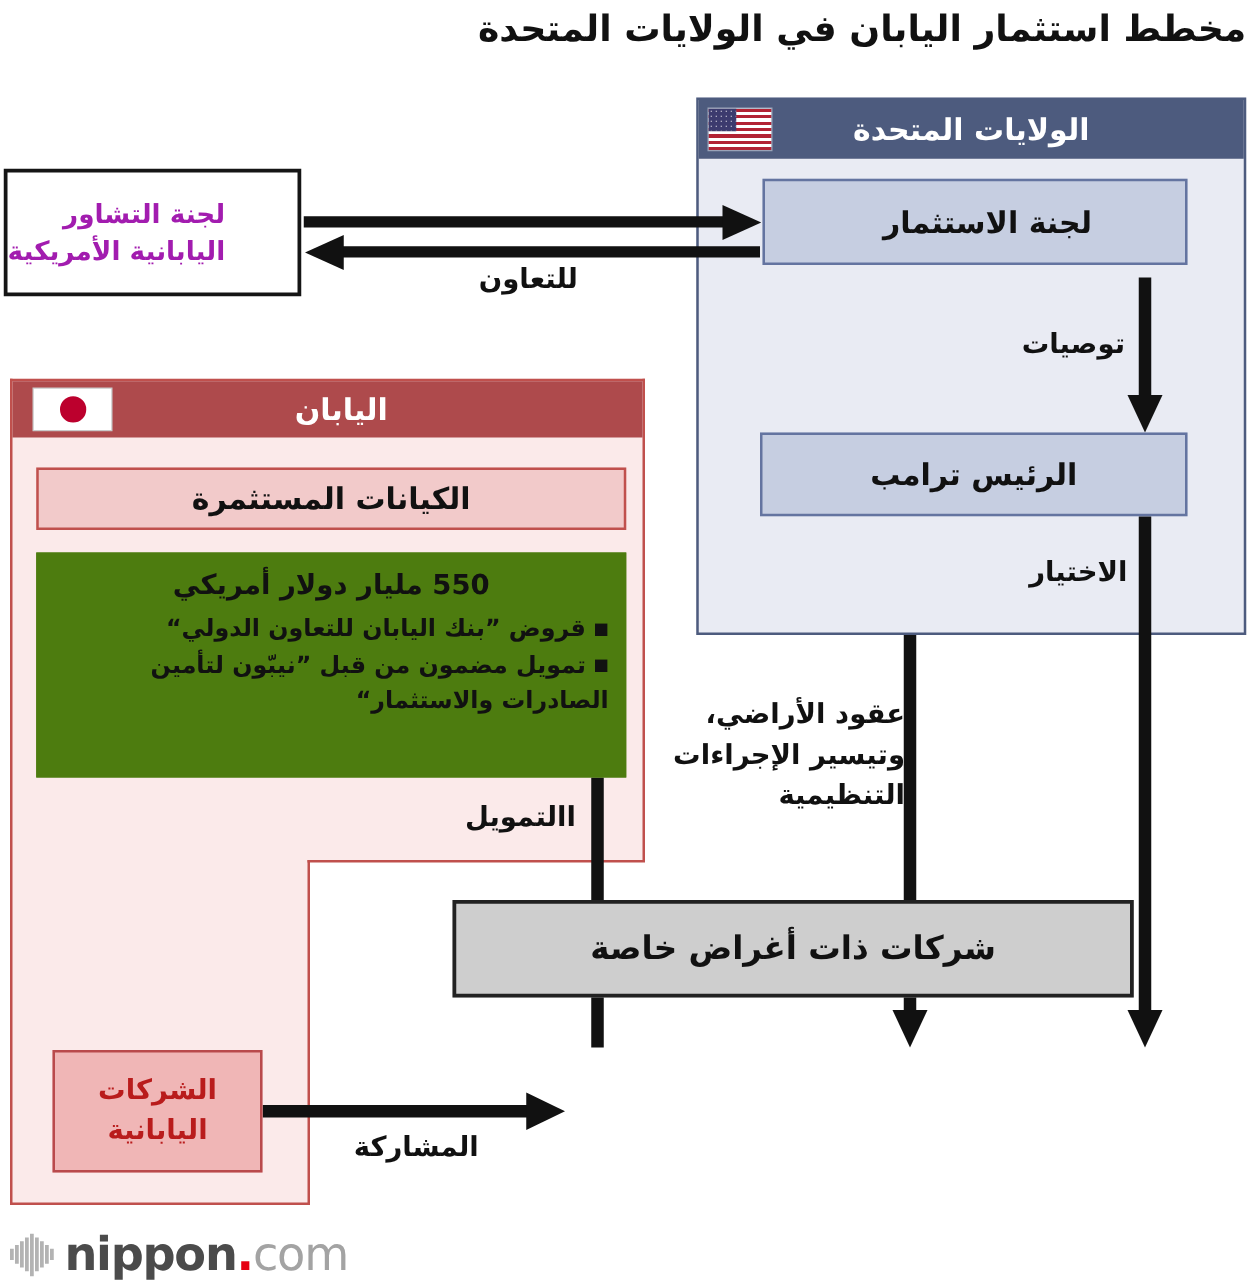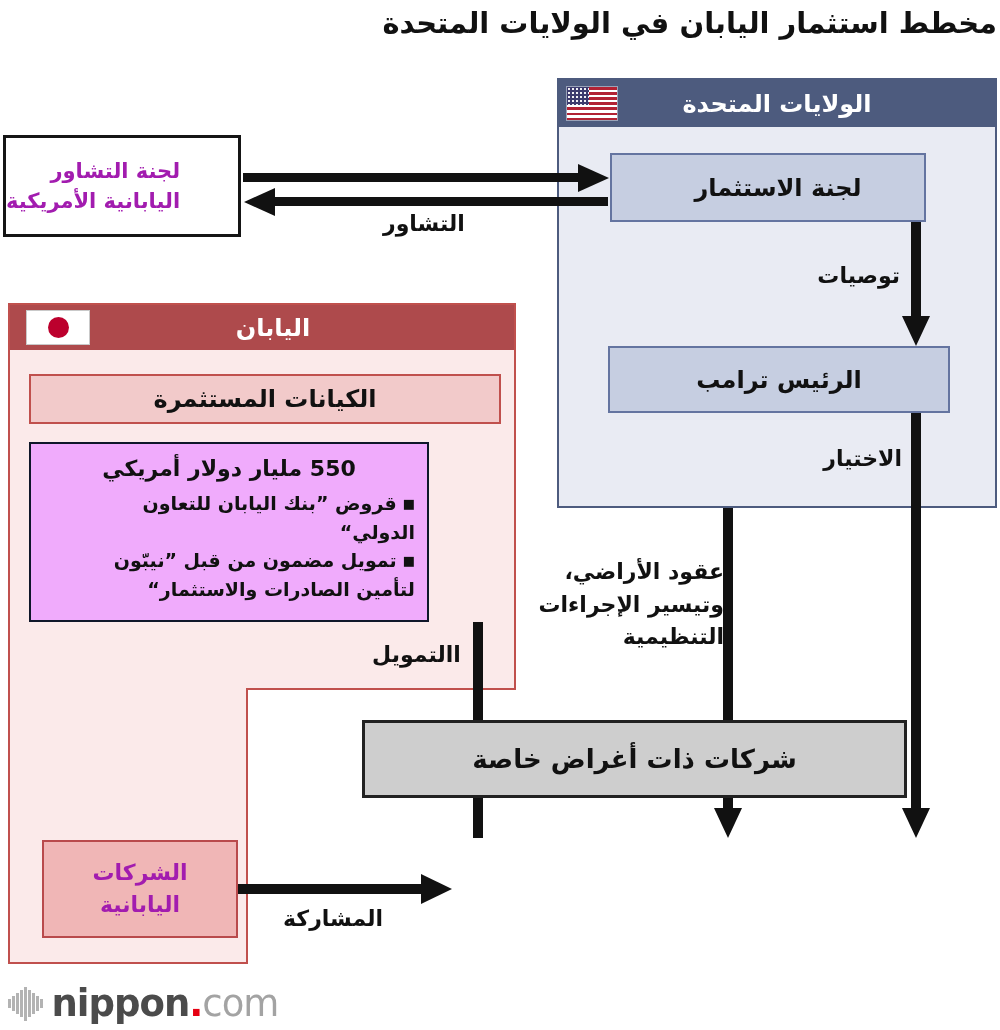--- a/index.html
+++ b/index.html
@@ -16,42 +16,42 @@
   .page-title{top:6px;right:3px;font-size:29px;font-weight:bold;color:#111;direction:rtl;}
 
   
   .us-box{left:557px;top:78px;width:440px;height:430px;background:#e9ebf3;border:2px solid #4d5b7e;box-sizing:border-box;}
   .us-header{left:0;top:0;right:0;height:47px;background:#4d5b7e;display:flex;align-items:center;justify-content:center;color:#fff;font-size:24px;font-weight:bold;}
   .us-flag{left:8px;top:7px;width:50px;height:33px;background:repeating-linear-gradient(to bottom,#b22234 0 2.6px,#ffffff 2.6px 5.1px);box-shadow:0 0 0 1px #9aa3b8;}
   .us-canton{left:0;top:0;width:22px;height:18px;background:#3c3b6e;
     background-image:radial-gradient(#fff 0.7px,transparent 0.8px);background-size:4px 4px;}
 
   .inner-blue{background:#c6cee1;border:2px solid #6474a0;box-sizing:border-box;display:flex;align-items:center;justify-content:center;font-size:24px;font-weight:bold;color:#111;}
-  .committee-box{left:610px;top:153px;width:316px;height:69px;padding-left:20px;}
+  .committee-box{left:610px;top:143px;width:340px;height:69px;padding-left:20px;}
   .president-box{left:608px;top:346px;width:342px;height:67px;}
 
   
   .consult-box{left:3px;top:135px;width:238px;height:102px;background:#fff;border:3px solid #151515;box-sizing:border-box;display:flex;align-items:center;justify-content:flex-start;padding-right:8px;text-align:right;font-size:21px;font-weight:bold;line-height:1.45;color:#a21caf;}
 
   
   .japan-a{left:8px;top:303px;width:508px;height:385px;background:#fbeaea;border:2px solid #c0504d;border-bottom:none;box-sizing:border-box;}
   .japan-b{left:8px;top:688px;width:240px;height:276px;background:#fbeaea;border:2px solid #c0504d;border-top:none;box-sizing:border-box;}
   .japan-step{left:246px;top:688px;width:270px;height:2px;background:#c0504d;}
   .japan-header{left:0;top:0;right:0;height:45px;background:#ae4a4c;display:flex;align-items:center;justify-content:center;color:#fff;font-size:24px;font-weight:bold;padding-left:22px;}
   .japan-flag{left:17px;top:6px;width:62px;height:33px;background:#fff;box-shadow:0 0 0 1px #c9c9c9;display:flex;align-items:center;justify-content:center;}
   .japan-sun{width:21px;height:21px;border-radius:50%;background:#bc002d;}
 
   .entities-box{left:29px;top:374px;width:472px;height:50px;background:#f2caca;border:2px solid #c0504d;box-sizing:border-box;display:flex;align-items:center;justify-content:center;font-size:24px;font-weight:bold;color:#111;}
-  .amount-box{left:29px;top:442px;width:400px;height:180px;background:#f0abfc;border:2px solid #0f172a;box-sizing:border-box;}
+  .amount-box{left:29px;top:442px;width:472px;height:180px;background:#4d7c0f;border:2px solid #4d7c0f;box-sizing:border-box;}
   .amount-line{margin-top:12px;text-align:center;font-size:22px;font-weight:bold;color:#111;direction:rtl;}
   .bullets{margin-top:8px;padding:0 12px 0 8px;direction:rtl;text-align:right;font-size:19px;font-weight:bold;color:#111;line-height:1.5;margin-left:44px;}
   .bullet-row{display:block;}
   .bullet-marker{font-size:13px;vertical-align:2px;margin-left:6px;}
 
-  .companies-box{left:42px;top:840px;width:196px;height:98px;background:#f0b6b6;border:2px solid #b94a4c;box-sizing:border-box;display:flex;align-items:center;justify-content:center;text-align:center;font-size:22px;font-weight:bold;line-height:1.45;color:#a21caf;}
+  .companies-box{left:42px;top:840px;width:168px;height:98px;background:#f0b6b6;border:2px solid #b94a4c;box-sizing:border-box;display:flex;align-items:center;justify-content:center;text-align:center;font-size:22px;font-weight:bold;line-height:1.45;color:#b91c1c;}
 
   
   .gray-box{background:#cecece;border:3px solid #222;box-sizing:border-box;display:flex;align-items:center;justify-content:center;font-size:26px;font-weight:bold;color:#111;}
   .spc-box{left:362px;top:720px;width:545px;height:78px;}
   .projects-box{left:452px;top:838px;width:545px;height:99px;}
 
   
   .hline{height:9px;background:#111;}
   .vline{width:10px;background:#111;}
   .head-right{width:0;height:0;border-top:14px solid transparent;border-bottom:14px solid transparent;border-left:31px solid #111;}
@@ -110,21 +110,21 @@
 
   <div class="abs consult-box z3">
     <span class="rtl preline">لجنة التشاور
 اليابانية الأمريكية</span>
   </div>
 
   <div class="abs hline z2" style="left:243px;top:173px;width:337px;"></div>
   <div class="abs head-right z2" style="left:578px;top:164px;"></div>
   <div class="abs hline z2" style="left:274px;top:197px;width:334px;"></div>
   <div class="abs head-left z2" style="left:244px;top:188px;"></div>
-  <div class="abs flow-label z4" style="left:383px;top:211px;">التشاور</div>
+  <div class="abs flow-label z4" style="left:383px;top:211px;">للتعاون</div>
 
   <div class="abs japan-a z1">
     <div class="abs japan-header">
       <span class="rtl">اليابان</span>
     </div>
     <div class="abs japan-flag">
       <div class="japan-sun"></div>
     </div>
   </div>
   <div class="abs japan-b z1"></div>

